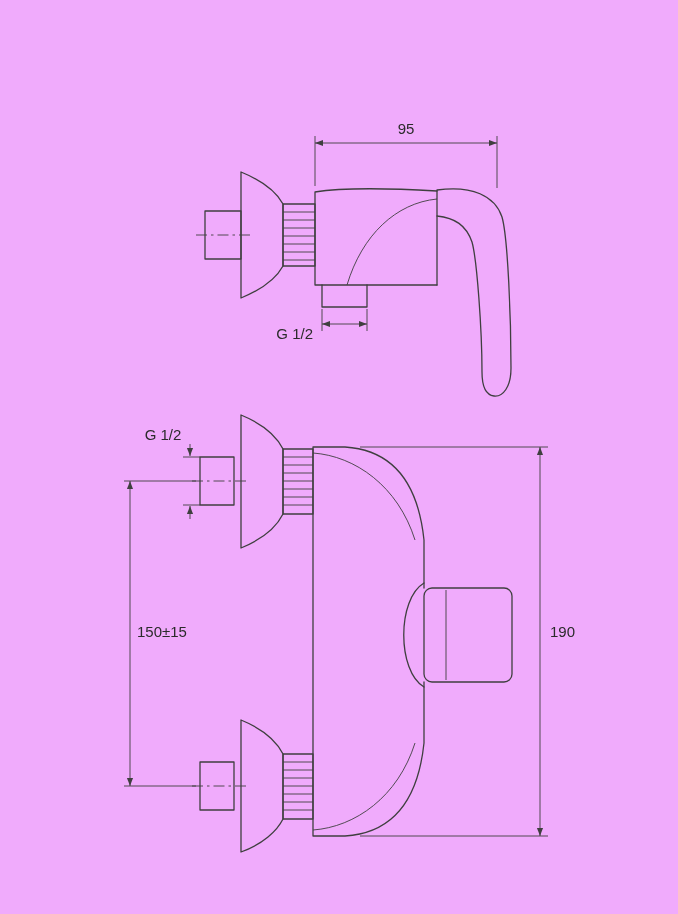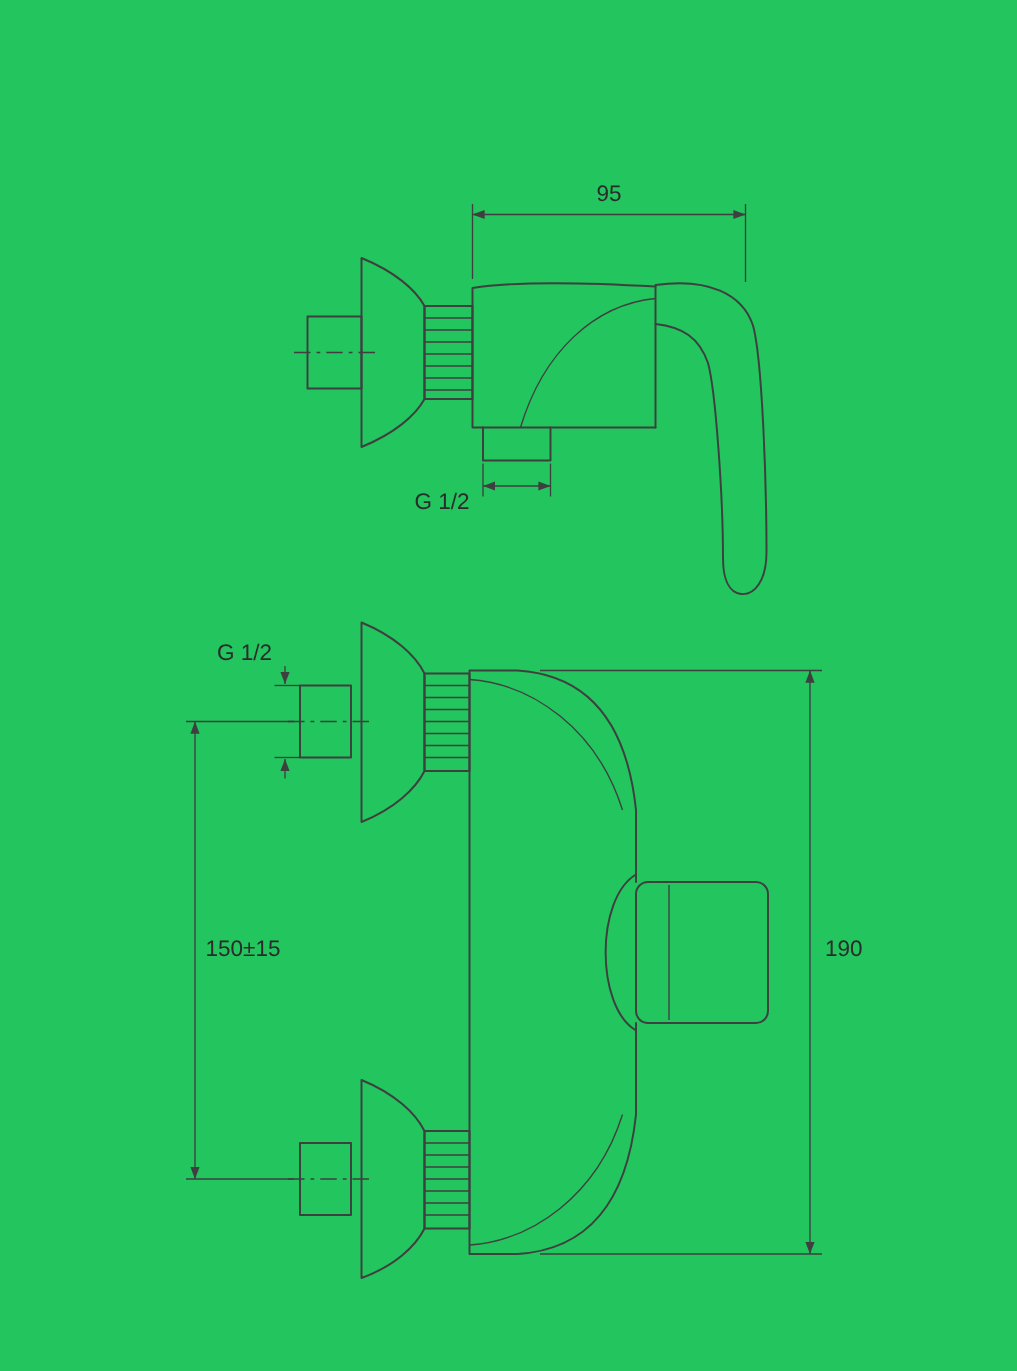--- a/index.html
+++ b/index.html
@@ -4,21 +4,21 @@
 <style>
   html, body {
     margin: 0;
     padding: 0;
     background: #ffffff;
   }
   .page {
     position: relative;
     width: 678px;
     height: 914px;
-    background: #22c55e;
+    background: #f0abfc;
     font-family: "Liberation Sans", sans-serif;
     overflow: hidden;
   }
   svg { display: block; }
   .outline {
     fill: none;
     stroke: #3f3f3f;
     stroke-width: 1.3;
     stroke-linejoin: round;
     stroke-linecap: round;

